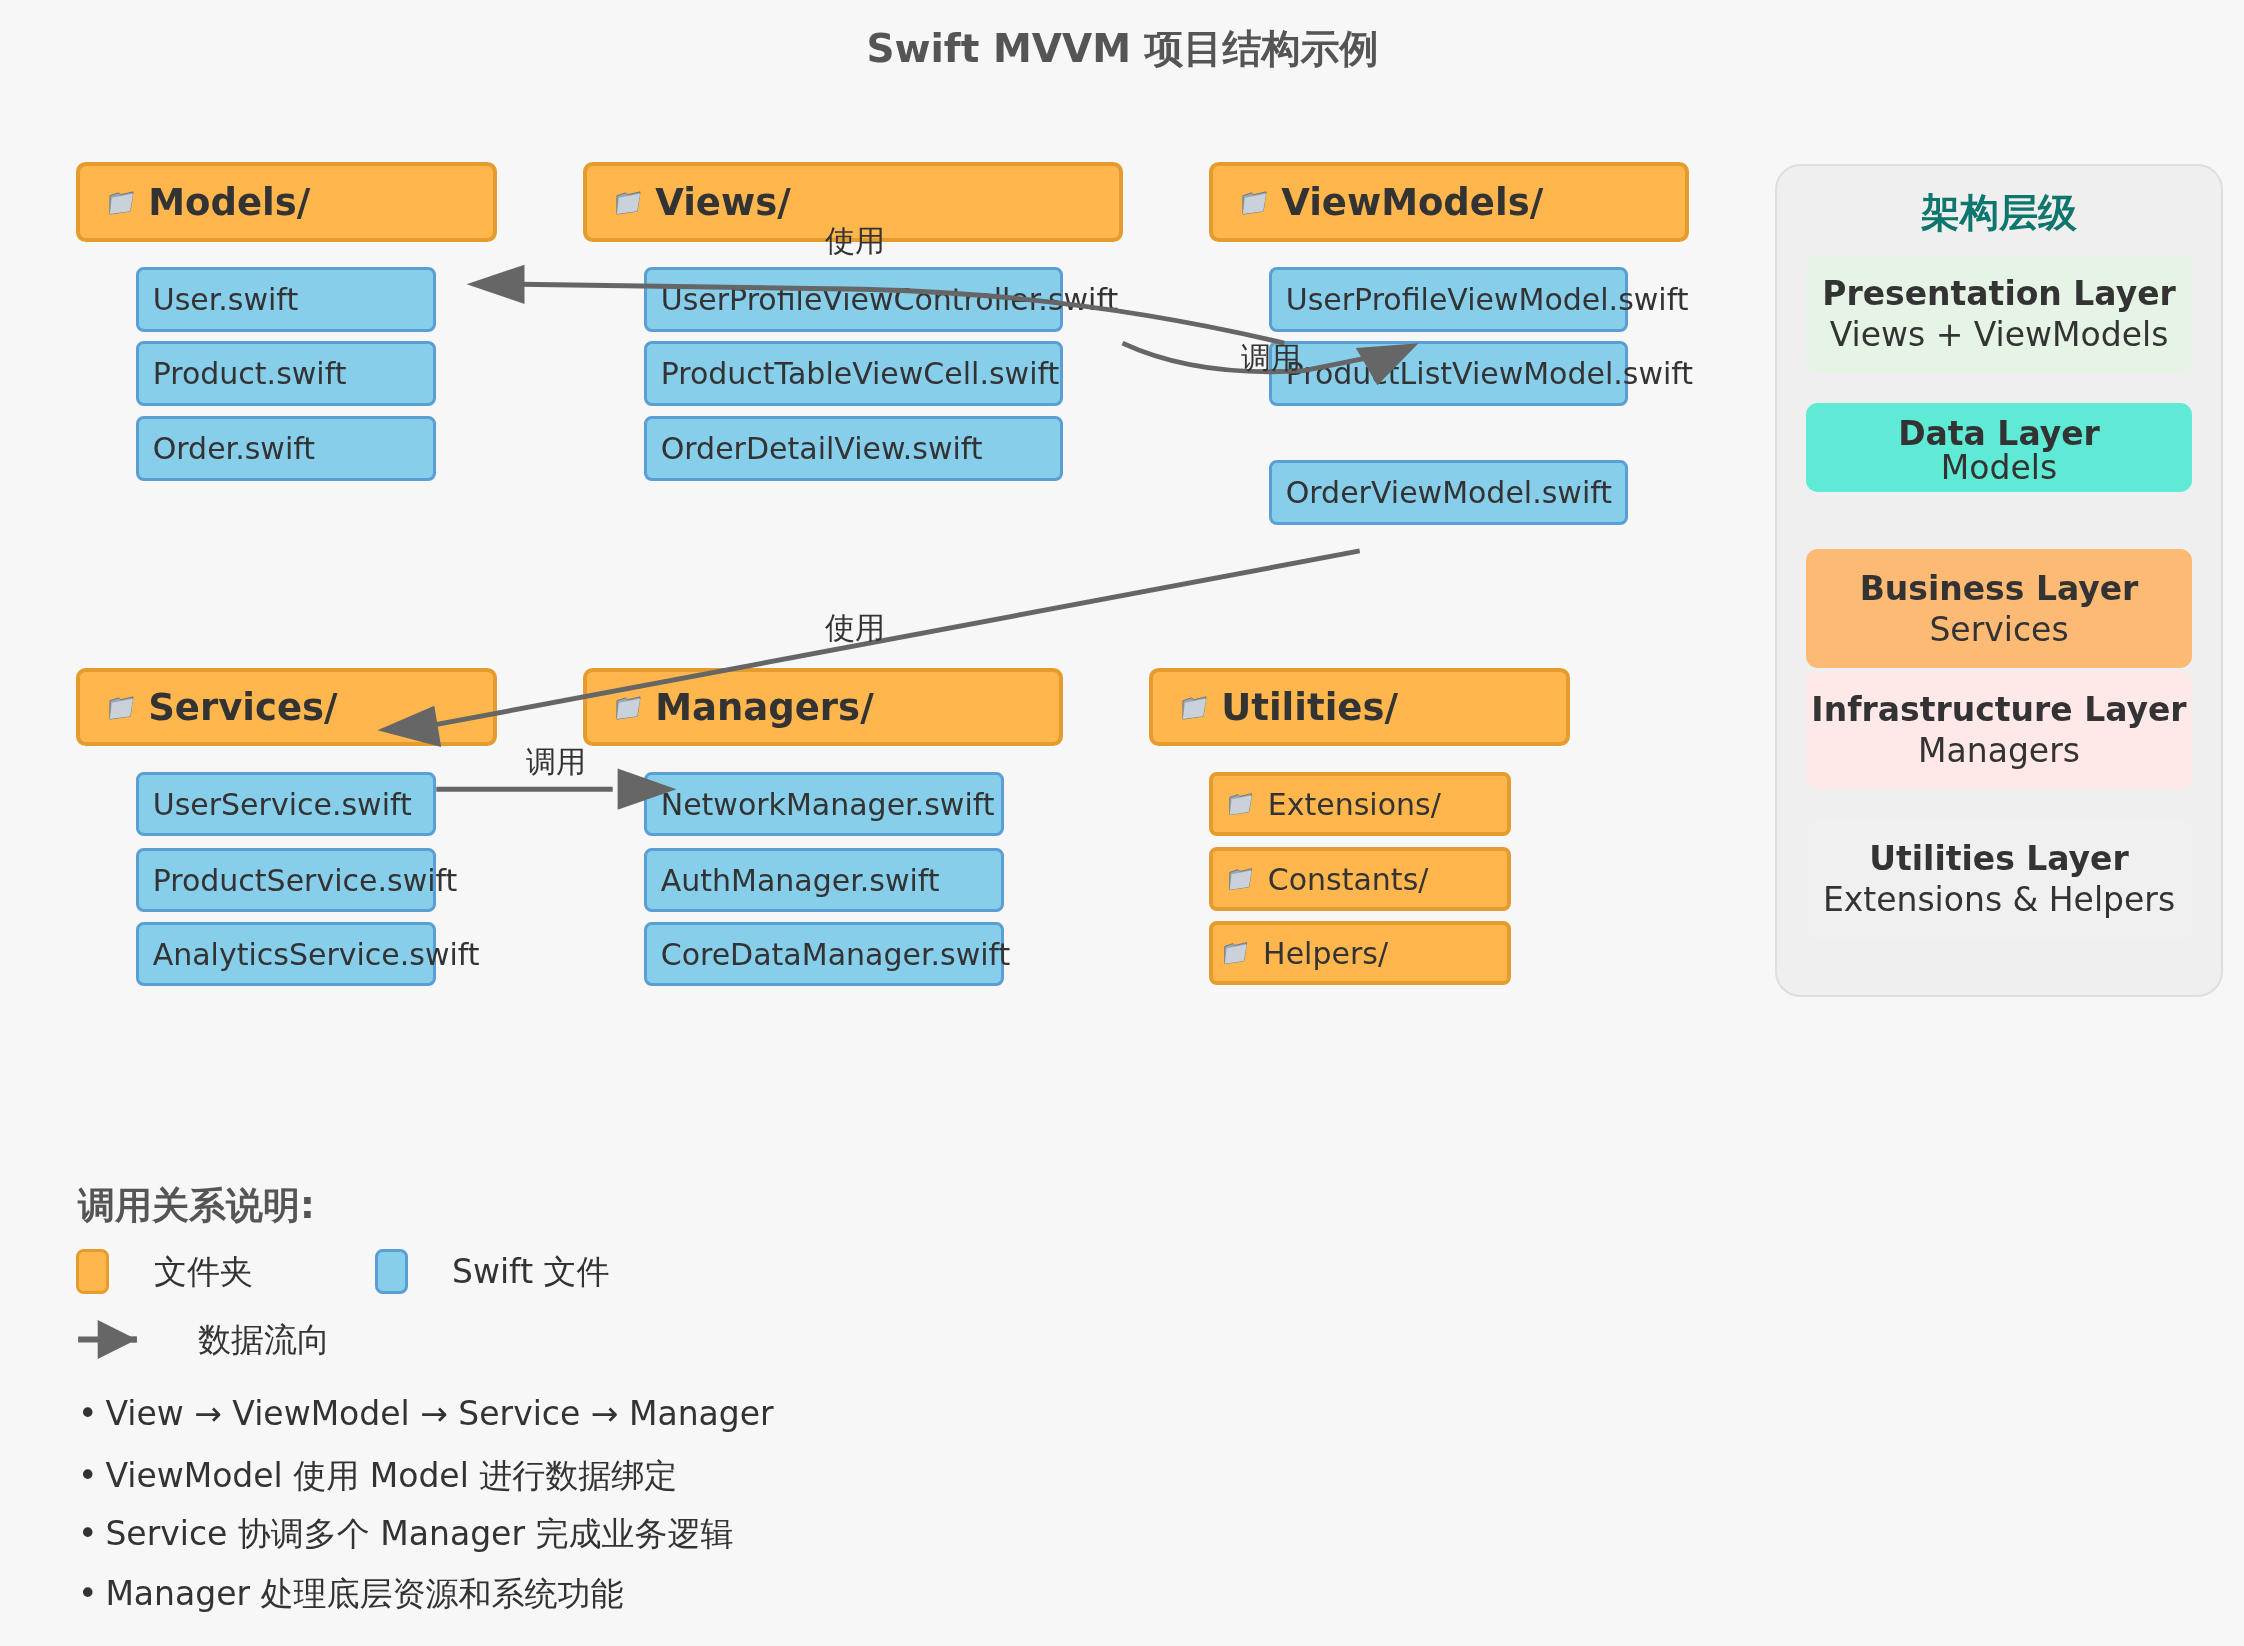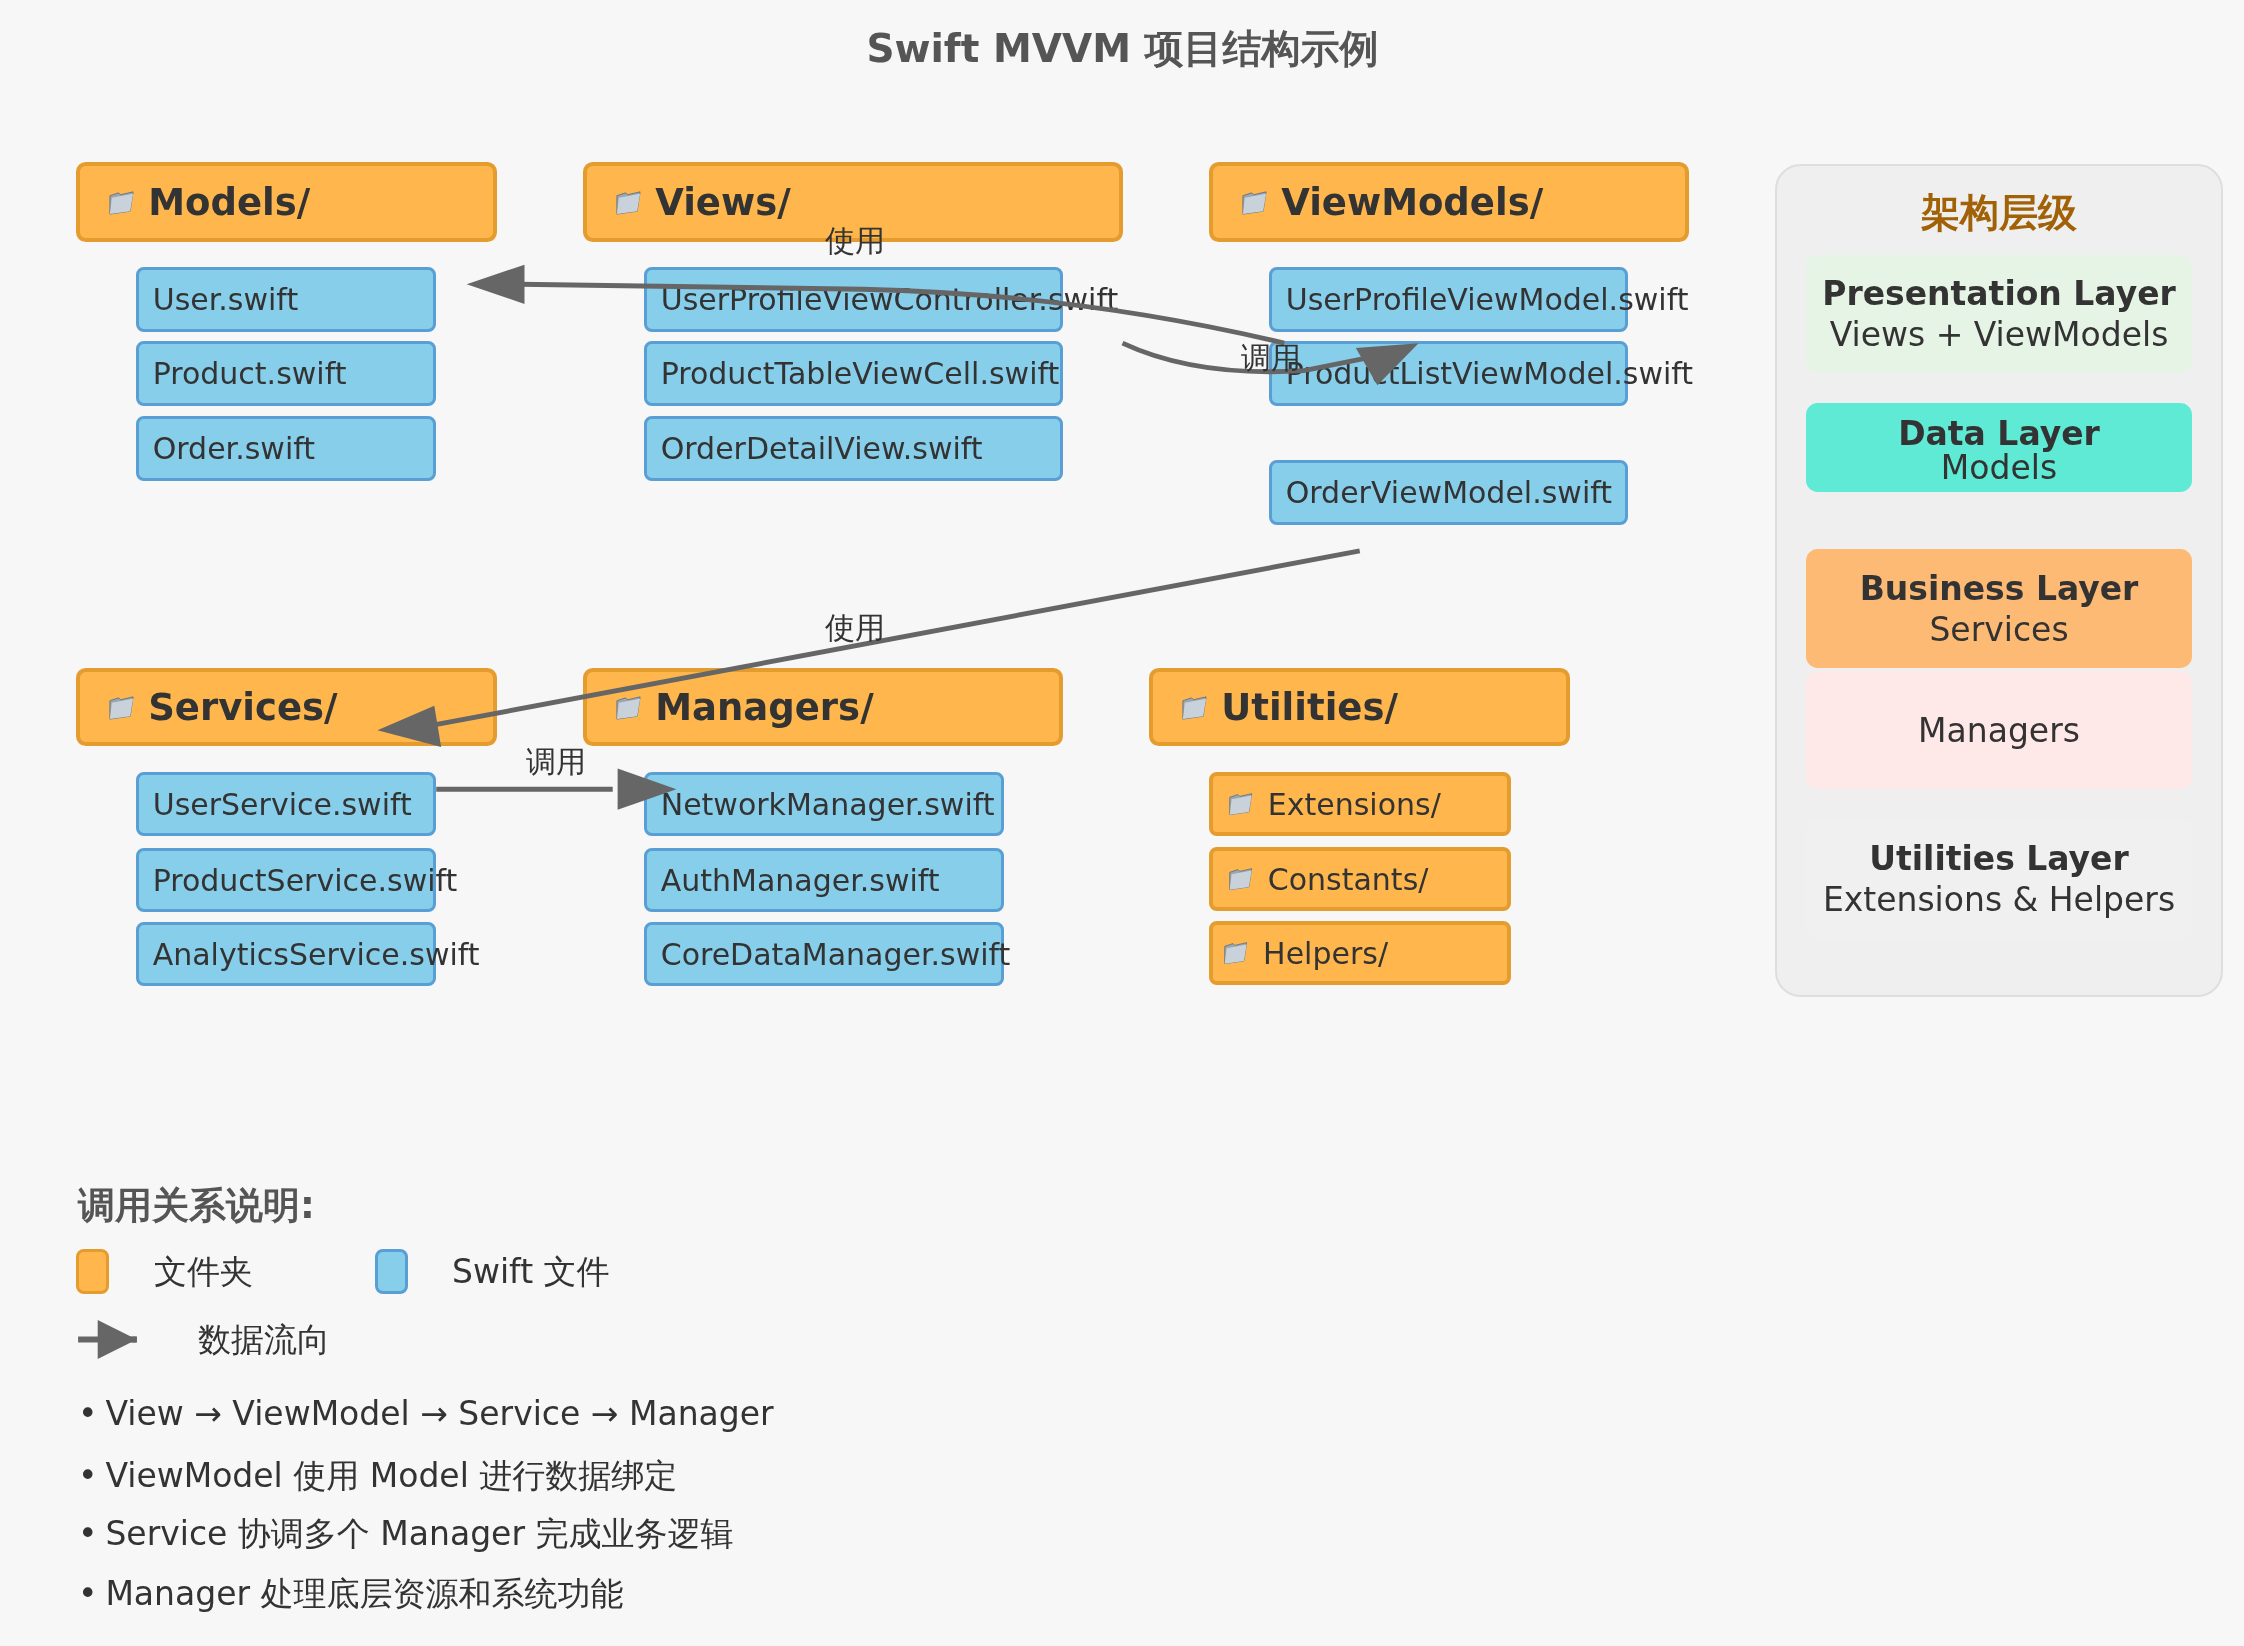--- a/index.html
+++ b/index.html
@@ -37,21 +37,21 @@
   }
   .ficon svg { width: 100%; height: 100%; display: block; }
   .subfolder .ficon { width: 27.4px; height: 27.4px; margin-right: 13.7px; }
   .panel {
     left: 1775px; top: 164px; width: 448px; height: 833px;
     box-sizing: border-box; background: #efefef; border: 2.9px solid #dedede;
     border-radius: 25.5px;
   }
   .panel-title {
     left: 1775px; width: 448px; top: 186px; text-align: center;
-    font-size: 39px; font-weight: bold; color: #a16207;
+    font-size: 39px; font-weight: bold; color: #0f766e;
   }
   .layer {
     position: absolute; left: 1806px; width: 386px; border-radius: 11.8px;
     display: flex; flex-direction: column; align-items: center; justify-content: center;
     text-align: center; color: #333;
   }
   .layer .ln { font-size: 33px; font-weight: bold; line-height: 41px; }
   .layer .ls { font-size: 33px; line-height: 41px; }
   .layer.tight .ls { line-height: 27.4px; }
   .edge-label { position: absolute; font-size: 30px; color: #333; }
@@ -204,20 +204,21 @@
 </div>
 <div class="layer tight" style="top:403px;height:89px;background:#5eead4;">
   <div class="ln">Data Layer</div>
   <div class="ls">Models</div>
 </div>
 <div class="layer" style="top:549px;height:119px;background:#fdba74;">
   <div class="ln">Business Layer</div>
   <div class="ls">Services</div>
 </div>
 <div class="layer" style="top:671px;height:118px;background:#ffe8e8;">
+  <div class="ln">Infrastructure Layer</div>
   <div class="ls">Managers</div>
 </div>
 <div class="layer" style="top:819px;height:120px;background:#f0f0f0;">
   <div class="ln">Utilities Layer</div>
   <div class="ls">Extensions &amp; Helpers</div>
 </div>
 
 <div class="abs legend-title">调用关系说明:</div>
 <div class="legend-swatch" style="left:76px;top:1249px;background:#ffb74d;border:3.9px solid #e59c2f;"></div>
 <div class="legend-text" style="left:154px;top:1250px;">文件夹</div>

